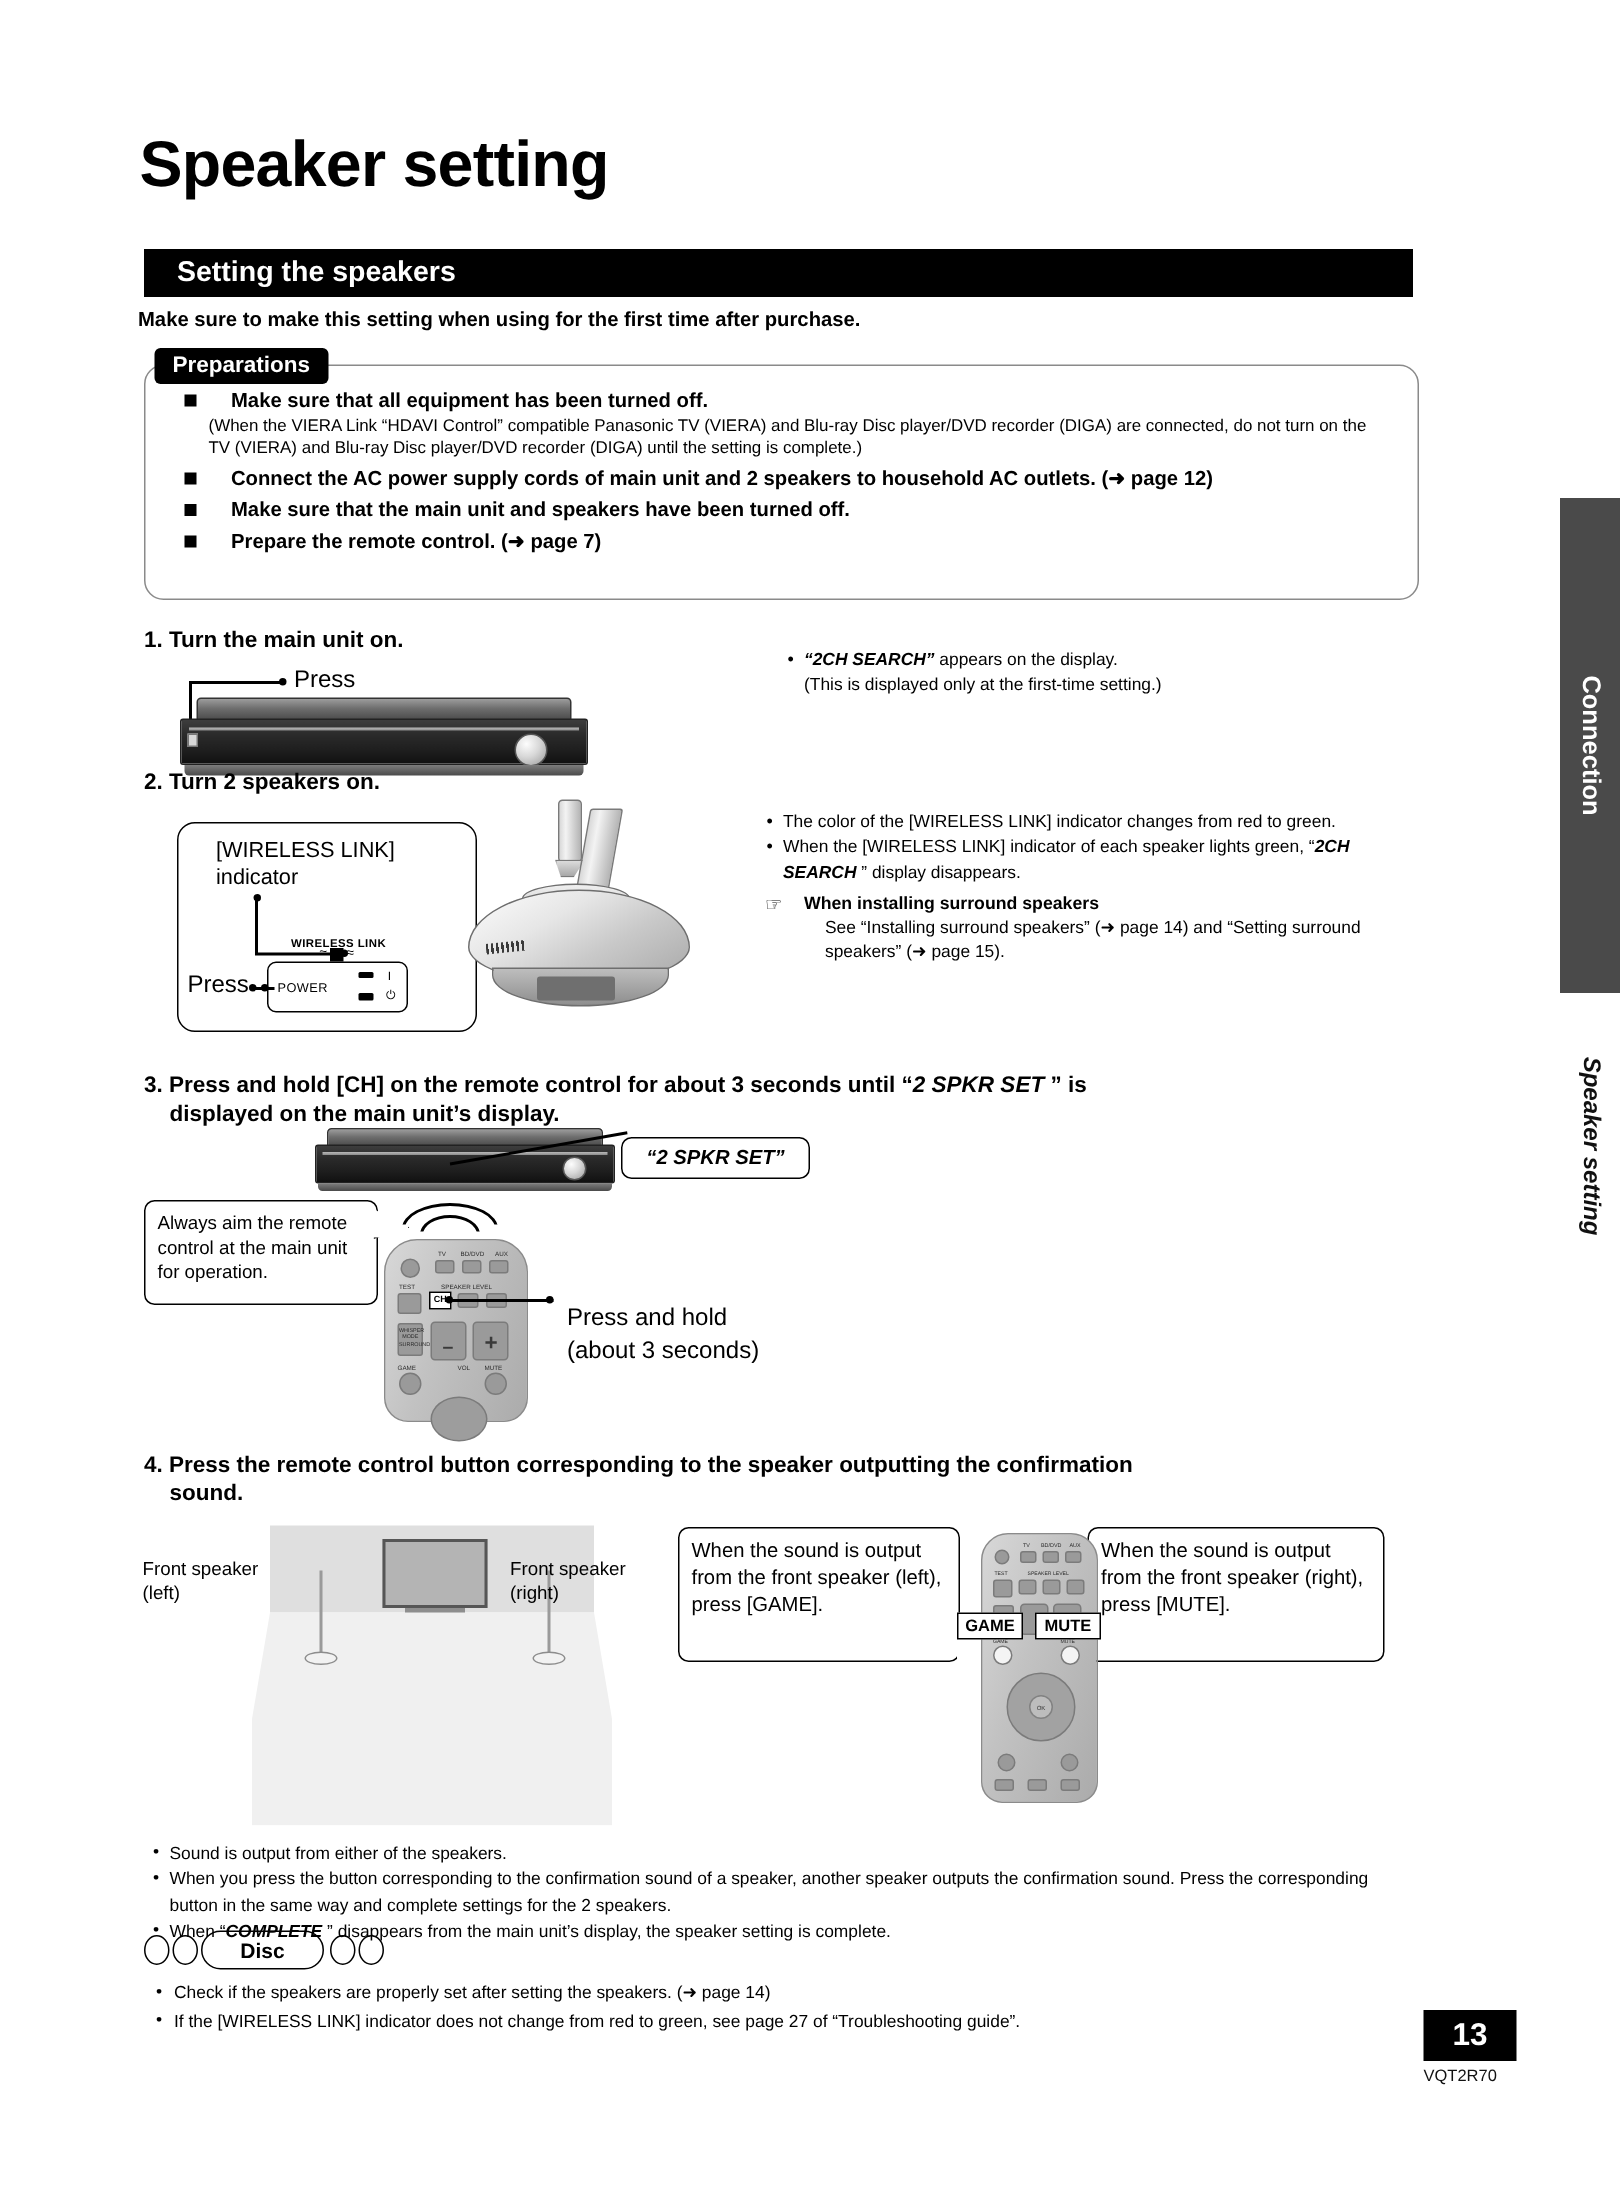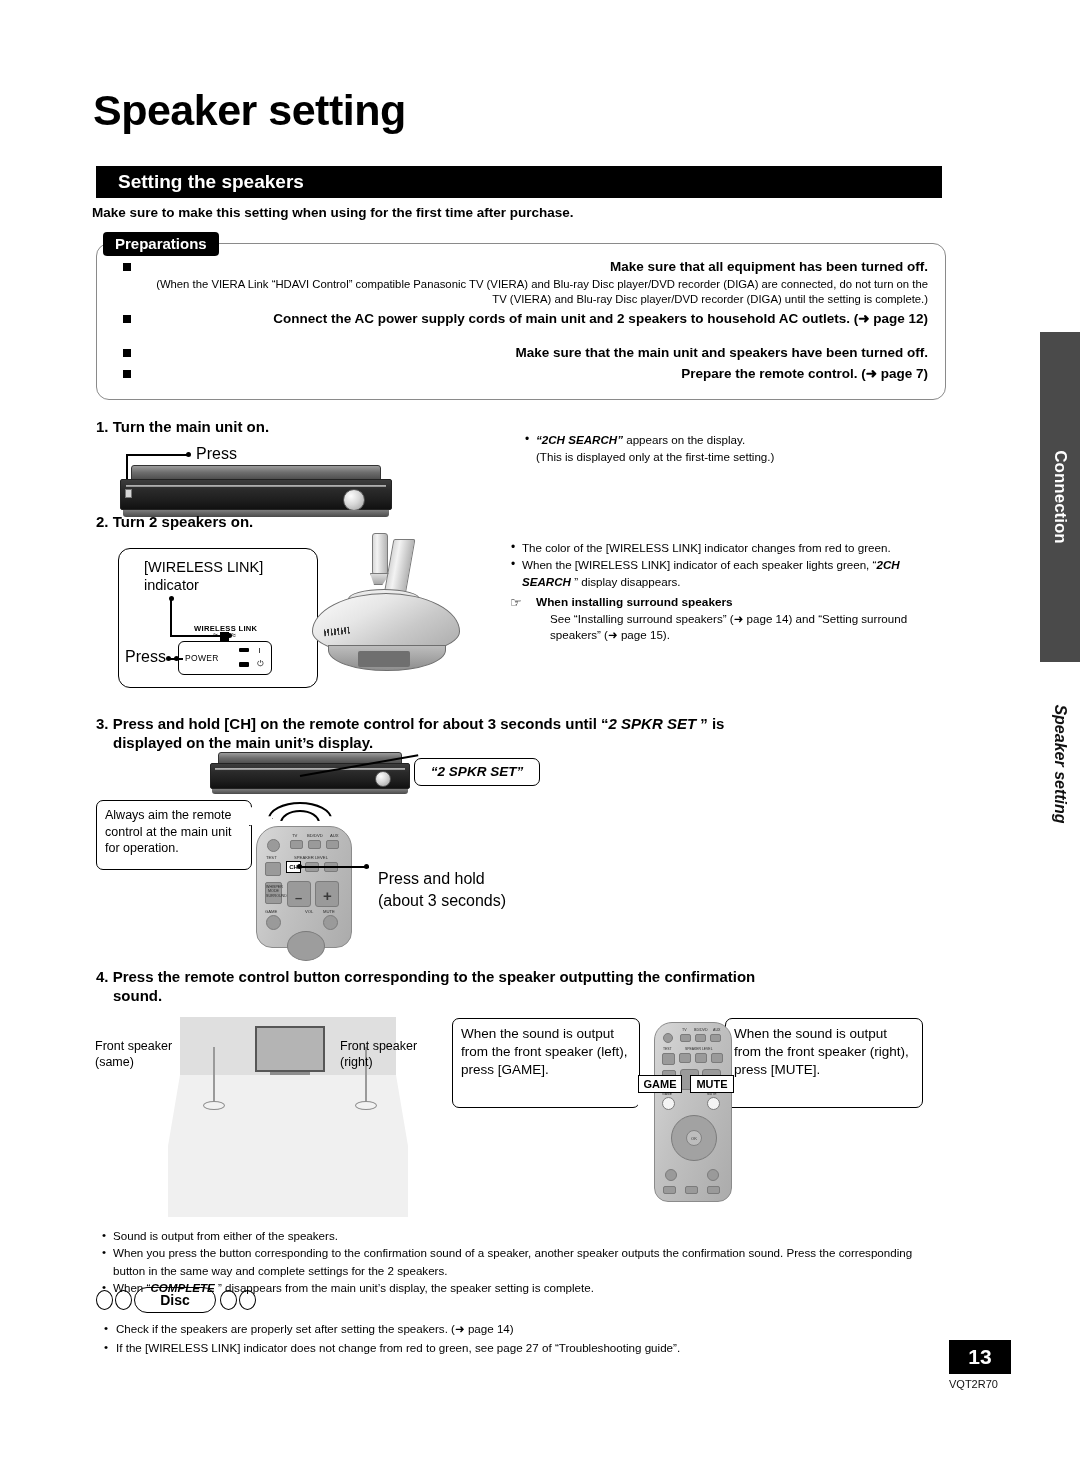--- a/index.html
+++ b/index.html
@@ -28,21 +28,21 @@
     padding-left:22px;
     font-size:19px; font-weight:bold;
   }
 
   .intro-line {
     position:absolute; left:92px; top:205px; width:850px;
     font-size:13.5px; font-weight:bold;
   }
 
   
-  .prep-wrap { position:absolute; left:96px; top:232px; width:850px; height:168px;text-align:right; }
+  .prep-wrap { position:absolute; left:96px; top:232px; width:850px; height:168px; }
   .prep-box {
     position:absolute; left:0; top:11px; width:850px; height:157px;
     border:1.6px solid #8a8a8a; border-radius:13px; background:#fff;
   }
   .prep-tag {
     position:absolute; left:7px; top:0; z-index:3;
     background:#000; color:#fff; border-radius:4px;
     padding:3px 12px 4px 12px;
     font-size:15px; font-weight:bold;
   }
@@ -253,21 +253,21 @@
         <span class="sq"></span>
         <div class="prep-head">Make sure that all equipment has been turned off.</div>
       </div>
       <div class="prep-sub">(When the VIERA Link “HDAVI Control” compatible Panasonic TV (VIERA) and Blu-ray Disc player/DVD recorder (DIGA) are connected, do not turn on the TV (VIERA) and Blu-ray Disc player/DVD recorder (DIGA) until the setting is complete.)</div>
 
       <div class="prep-item" style="margin-top:3px;">
         <span class="sq"></span>
         <div class="prep-head">Connect the AC power supply cords of main unit and 2 speakers to household AC outlets. (➜ page 12)</div>
       </div>
 
-      <div class="prep-item" style="margin-top:16px;">
+      <div class="prep-item" style="margin-top:3px;">
         <span class="sq"></span>
         <div class="prep-head">Make sure that the main unit and speakers have been turned off.</div>
       </div>
 
       <div class="prep-item" style="margin-top:3px;">
         <span class="sq"></span>
         <div class="prep-head">Prepare the remote control. (➜ page 7)</div>
       </div>
     </div>
   </div>
@@ -445,21 +445,21 @@
     <div class="tv-screen" style="left:75px; top:9px; width:70px; height:46px;"></div>
     <div class="tv-stand" style="left:90px; top:55px; width:40px; height:3px;"></div>
     <div class="stand-pole" style="left:33px; top:30px; height:58px;"></div>
     <div class="stand-base" style="left:23px; top:84px;"></div>
     <div class="stand-pole" style="left:185px; top:30px; height:58px;"></div>
     <div class="stand-base" style="left:175px; top:84px;"></div>
   </div>
 
   <div class="lbl" style="left:95px; top:1038px;">
     <div>Front speaker</div>
-    <div>(same)</div>
+    <div>(left)</div>
   </div>
   <div class="lbl" style="left:340px; top:1038px;">
     <div>Front speaker</div>
     <div>(right)</div>
   </div>
 
   <div class="bubble" style="left:452px; top:1018px; width:188px; height:90px;">
     <span style="font-size:13.5px; line-height:1.35;">When the sound is output from the front speaker (left), press [GAME].</span>
   </div>
   <div style="position:absolute; left:638px; top:1088px; width:22px; height:18px; background:#fff; border-top:1.7px solid #000; border-right:1.7px solid #000; clip-path:polygon(0 0,100% 72%,0 100%);"></div>

